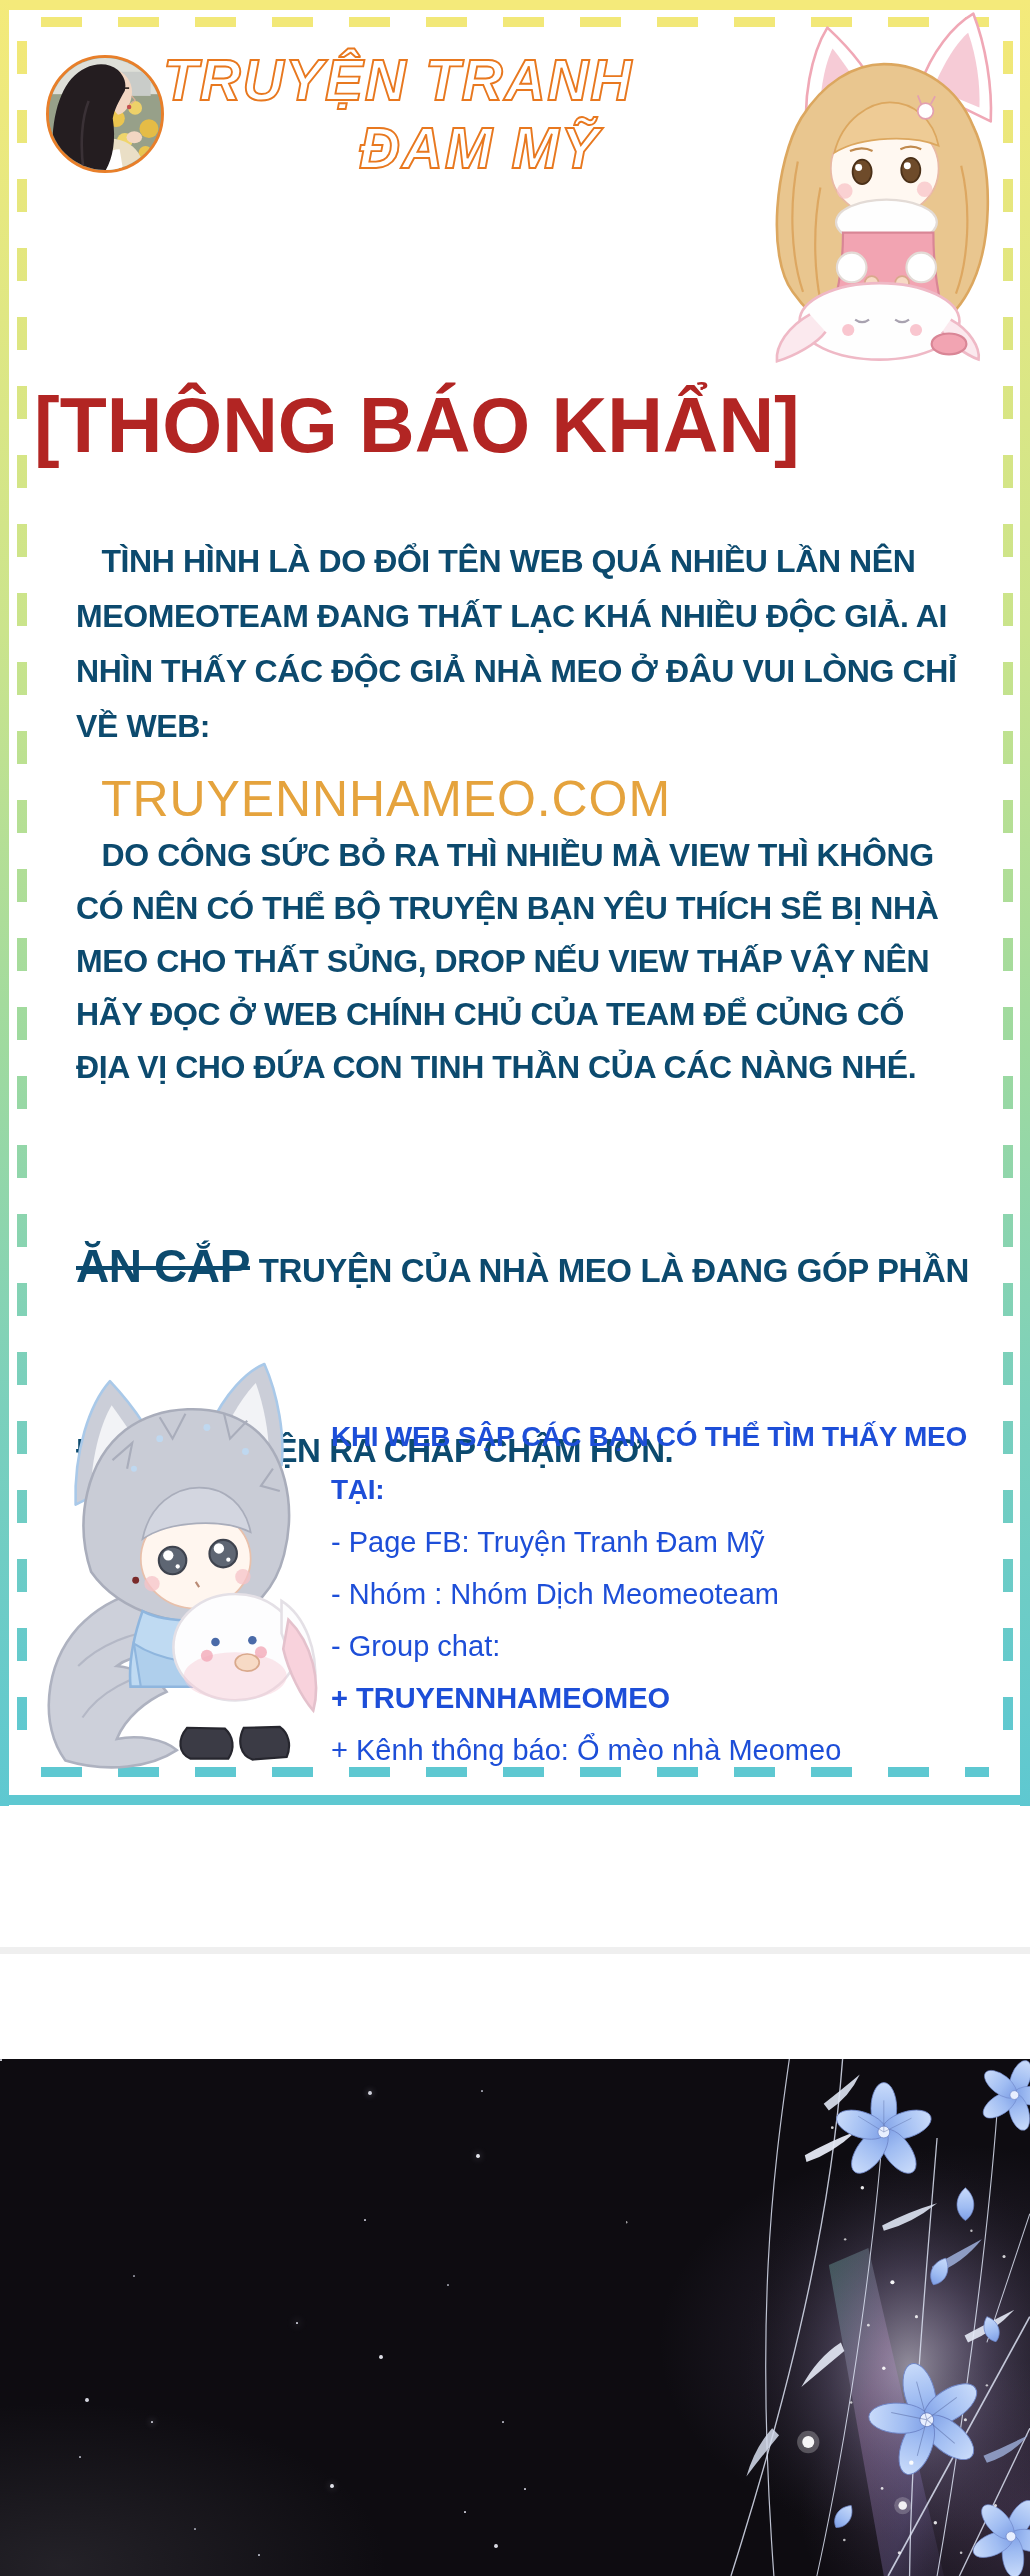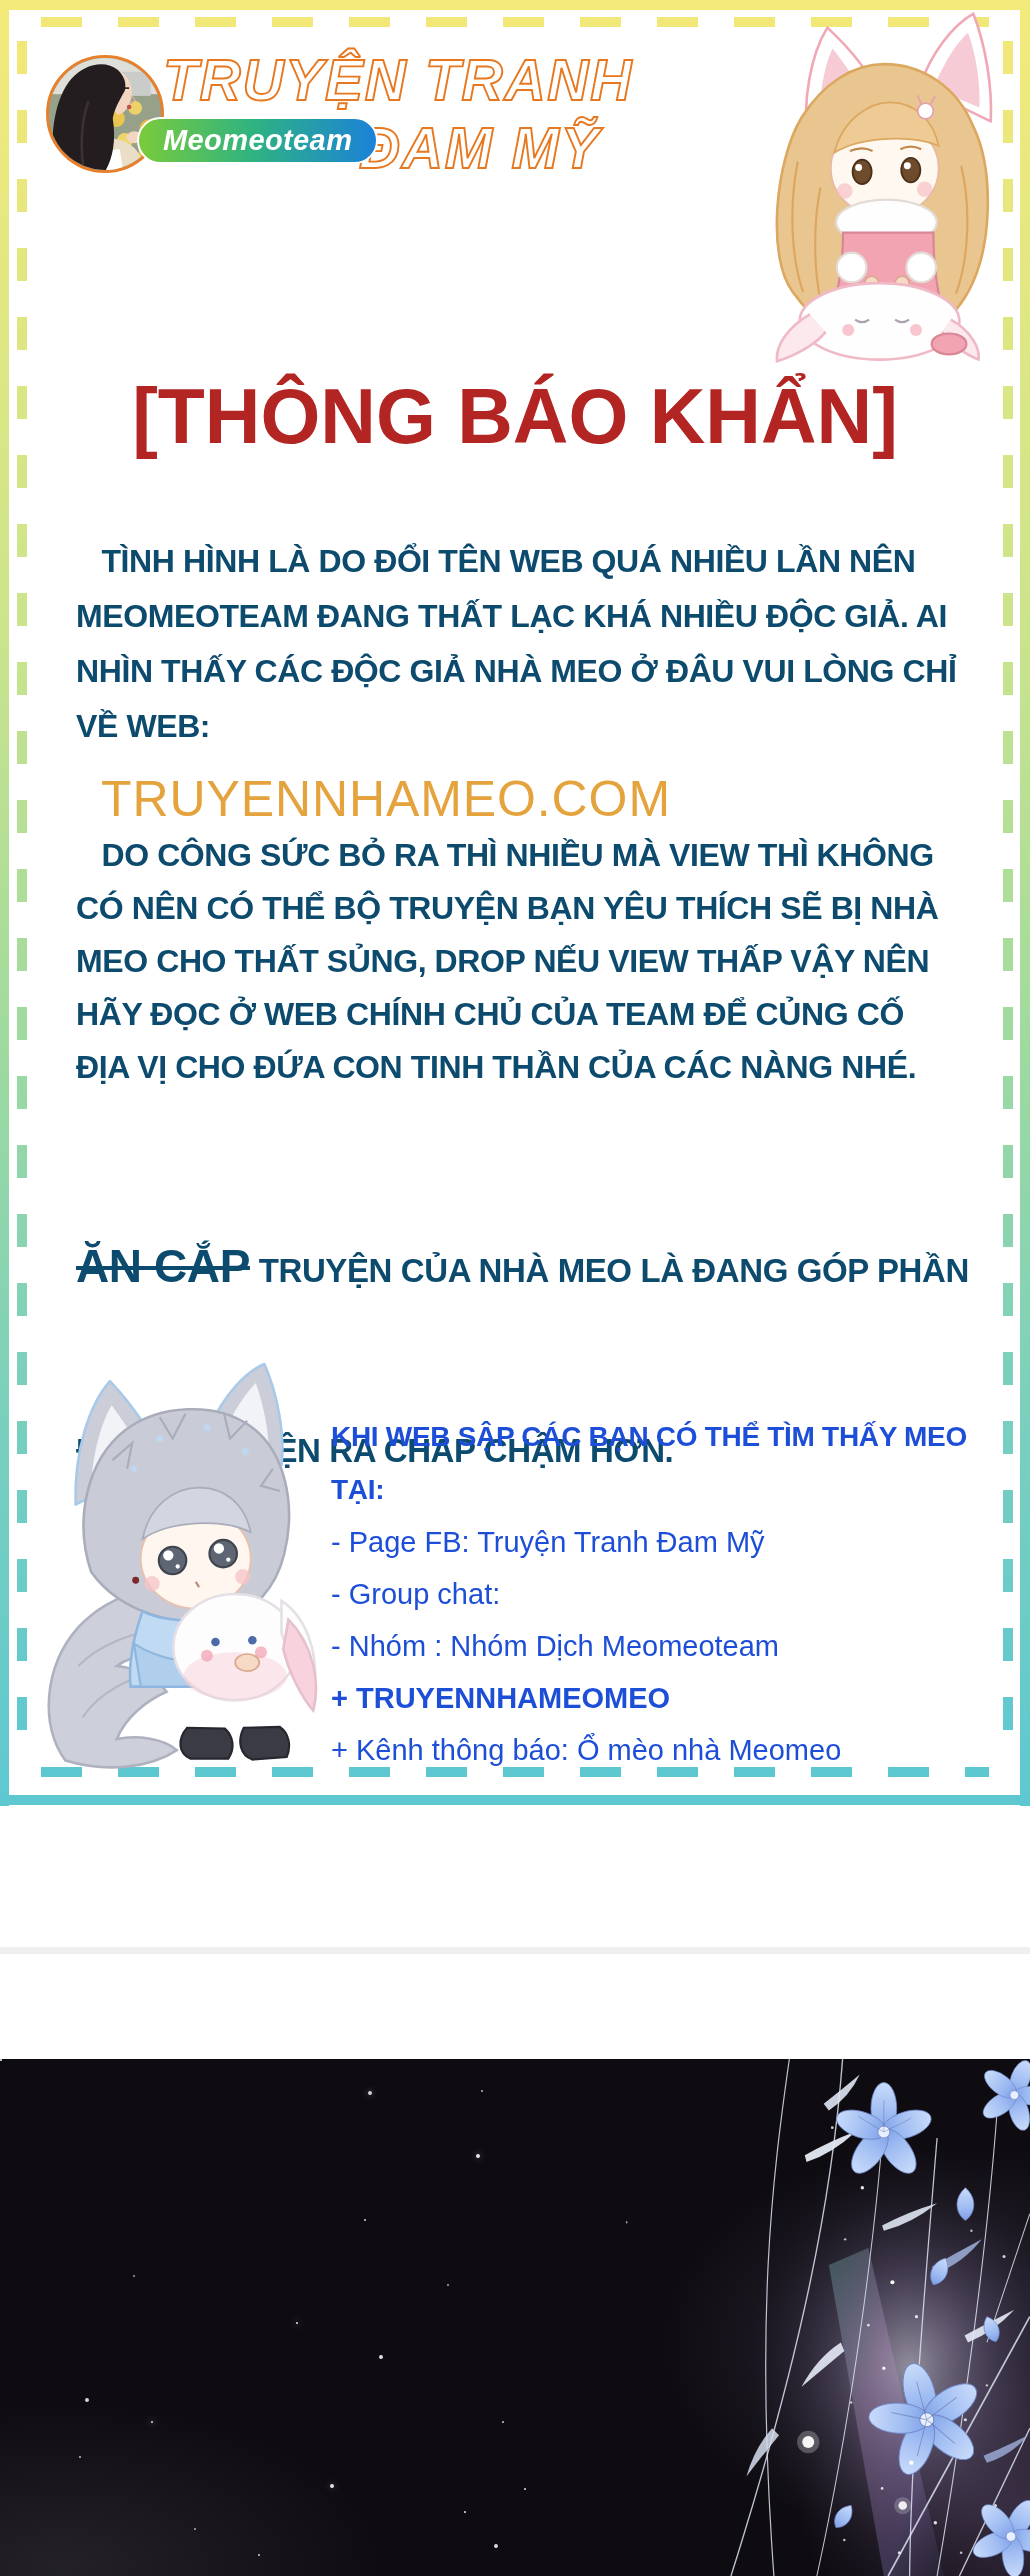--- a/index.html
+++ b/index.html
@@ -35,21 +35,21 @@
   .badge{position:absolute;left:137px;top:117px;height:43px;padding:0 24px;border-radius:24px;
     background:linear-gradient(90deg,#7ACB3B 0%,#2FB381 48%,#1B82D8 100%);
     border:2.6px solid #ffffff;display:flex;align-items:center;}
   .badge span{color:#ffffff;font-size:29px;font-weight:800;font-style:italic;letter-spacing:0.4px;}
 
   .sticker{position:absolute;}
   .sticker-girl{left:740px;top:5.2px;width:279px;height:365px;}
   .sticker-fox{left:31px;top:1357px;width:296px;height:425px;}
 
   
-  .heading{position:absolute;left:34px;top:376px;width:962px;text-align:center;
+  .heading{position:absolute;left:34px;top:385px;width:962px;
     color:#B22523;font-size:77px;font-weight:800;letter-spacing:0;line-height:1.05;white-space:pre;}
   .red-block{position:absolute;color:#0c4a6e;font-weight:700;white-space:pre;}
   .p1{left:76px;top:534px;font-size:32px;line-height:55px;letter-spacing:-0.4px;}
   .url{position:absolute;left:101px;top:770px;color:#E5A33D;font-size:50px;font-weight:400;
     letter-spacing:0.9px;white-space:pre;}
   .p2{left:76px;top:829px;font-size:32px;line-height:53px;letter-spacing:-0.4px;}
   .p3{left:76px;top:1116px;font-size:33px;line-height:60px;letter-spacing:-0.4px;}
   .strike{font-size:46px;text-decoration:line-through;text-decoration-thickness:4.3px;}
 
   
@@ -116,23 +116,20 @@
         <path d="M80,14 C92,20 98,32 96,44 C94,56 88,64 80,66 C74,60 70,50 70,40 C72,28 75,20 80,14 Z" fill="#F2D6C2"></path>
         <path d="M96,44 L100,49 L95,53" fill="none" stroke="#D9AE96" stroke-width="1.5"></path>
         <circle cx="93" cy="57" r="2.6" fill="#C4504E"></circle>
         <path d="M84,35 L93,35" stroke="#3A2E28" stroke-width="2"></path>
         <path d="M6,130 C0,85 8,45 26,24 C42,6 66,2 80,14 C88,22 90,30 88,38 C80,52 76,60 74,70 C78,96 74,116 66,130 Z" fill="#241D20"></path>
         <path d="M40,130 C36,100 38,70 46,50" stroke="#3A3136" stroke-width="3" fill="none"></path>
       </svg>
     </div>
     <div class="logo-title logo-line2">ĐAM MỸ</div>
     <div class="logo-title logo-line1">TRUYỆN TRANH</div>
-    <div class="badge">
-      <span>Meomeoteam</span>
-    </div>
 
     <svg class="sticker sticker-girl" viewBox="0 0 320 420">
       <g stroke="#F0A8B6" stroke-width="3" fill="#ffffff" stroke-linejoin="round">
         <path d="M78,160 C70,110 82,55 100,26 C128,52 150,80 158,104 Z"></path>
         <path d="M206,94 C220,54 244,24 268,10 C282,46 290,94 288,134 Z"></path>
       </g>
       <path d="M92,132 C90,100 98,66 106,50 C122,70 136,92 142,106 Z" fill="#F6CBD6"></path>
       <path d="M222,96 C234,66 250,42 262,32 C272,60 276,92 275,118 Z" fill="#F6CBD6"></path>
       <path d="M60,330 C30,290 40,180 70,130 C95,90 130,68 165,68 C210,68 250,95 268,140 C292,190 290,280 262,330 C240,370 200,392 160,392 C120,392 85,365 60,330 Z" fill="#E9C68F" stroke="#DCA75F" stroke-width="3"></path>
       <path d="M66,180 C56,230 58,290 72,330 M254,185 C266,235 262,295 248,332 M92,340 C84,300 84,250 92,210" fill="none" stroke="#D99F55" stroke-width="2.5" opacity=".8"></path>
@@ -227,22 +224,22 @@
         <circle cx="268" cy="344" r="7" fill="#F3A9B8" opacity=".8"></circle>
       <ellipse cx="252" cy="356" rx="14" ry="10" fill="#F7DAC5" stroke="#D9A98C" stroke-width="2"></ellipse>
       <path d="M182,432 C170,446 172,462 186,468 L230,468 C238,456 236,442 226,433 Z" fill="#3B3B45" stroke="#26262E" stroke-width="2.5"></path>
       <path d="M248,432 C240,448 244,464 258,469 L298,466 C304,452 300,438 290,431 Z" fill="#3B3B45" stroke="#26262E" stroke-width="2.5"></path>
     </svg>
 
     <div class="contact">
       <div class="contact-intro">KHI WEB SẬP CÁC BẠN CÓ THỂ TÌM THẤY MEO
 TẠI:</div>
       <div class="contact-item">- Page FB: Truyện Tranh Đam Mỹ</div>
+      <div class="contact-item">- Nhóm : Nhóm Dịch Meomeoteam</div>
       <div class="contact-item">- Group chat:</div>
-      <div class="contact-item">- Nhóm : Nhóm Dịch Meomeoteam</div>
       <div class="contact-item caps">+ TRUYENNHAMEOMEO</div>
       <div class="contact-item">+ Kênh thông báo: Ổ mèo nhà Meomeo</div>
     </div>
   </div>
 
   <div class="gap-divider"></div>
 
   <div class="dark-panel">
     <div class="sparkles-a"></div>
     <div class="sparkles-b"></div>

